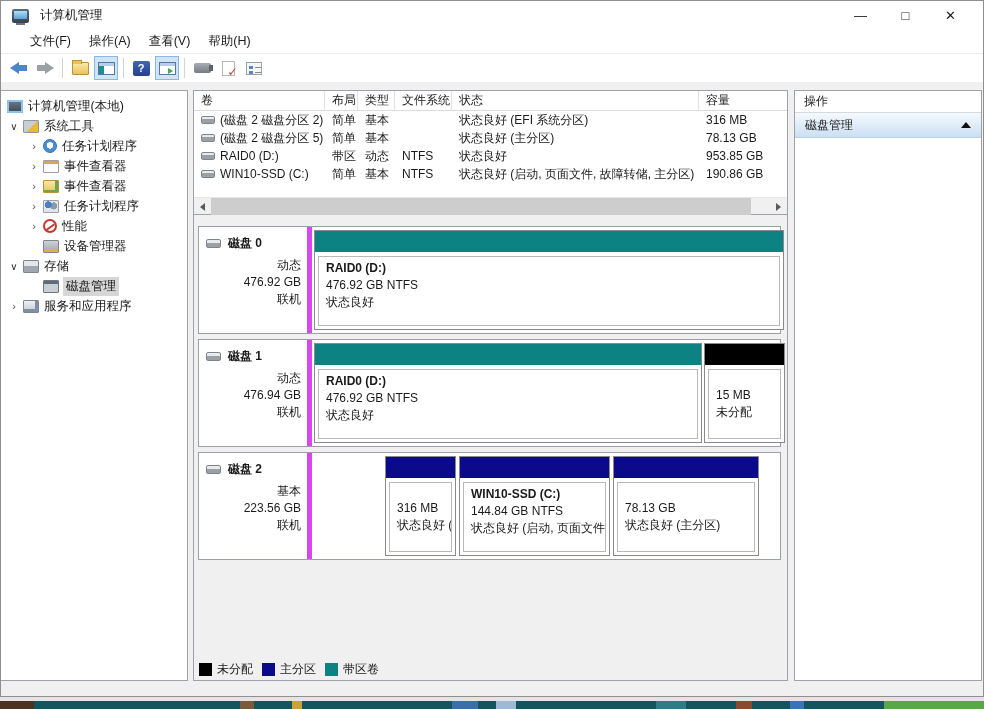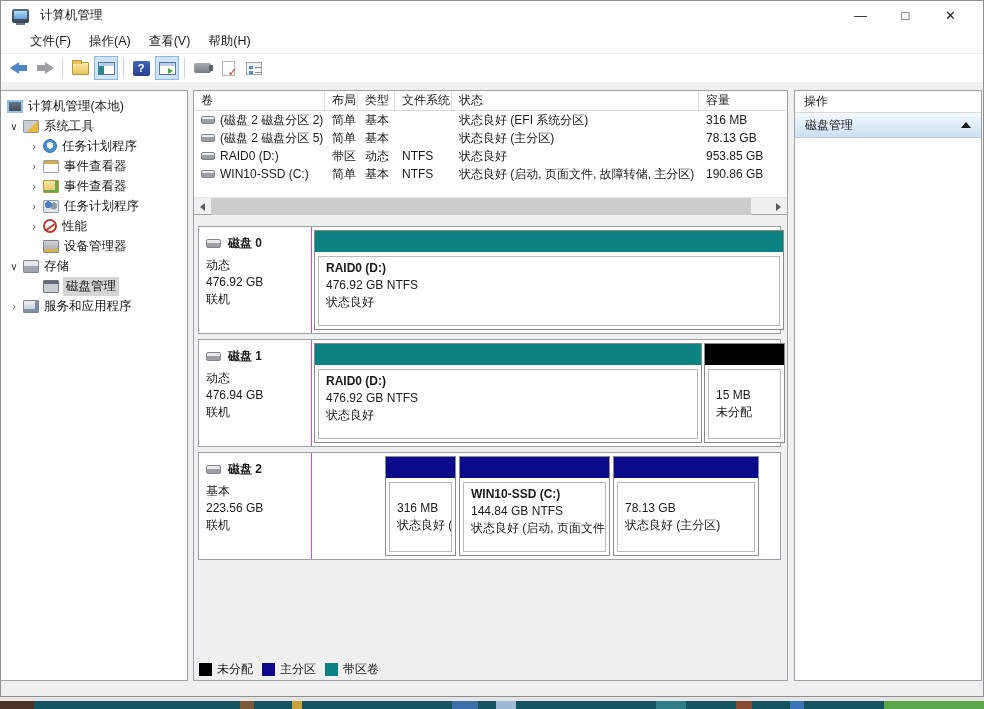--- a/index.html
+++ b/index.html
@@ -85,21 +85,21 @@
   .hs-arrow { position:absolute; top:0; width:17px; height:17px; display:flex; align-items:center; justify-content:center; }
   .hs-arrow.l { left:0; } .hs-arrow.r { right:0; }
   .hs-tri { width:0; height:0; border-top:4px solid transparent; border-bottom:4px solid transparent; }
   .hs-tri.l { border-right:5px solid #5a5a5a; }
   .hs-tri.r { border-left:5px solid #5a5a5a; }
   .hs-thumb { position:absolute; left:17px; top:0; height:17px; width:540px; background:#cdcdcd; }
 
   
   #disk-area { flex:1 1 auto; position:relative; background:#f0f0f0; padding:11px 6px 0 4px; overflow:hidden; }
   .disk-box { height:108px; background:#fff; border:1px solid #9aa0a6; margin-bottom:5px; display:flex; }
-  .disk-label { width:113px; flex:0 0 auto; border-right:1px solid #d946ef; padding:8px 6px 0 7px; }
+  .disk-label { width:113px; flex:0 0 auto; border-right:5px solid #d946ef; padding:8px 6px 0 7px;text-align:right; }
   .disk-label .dl-title { display:flex; align-items:center; font-weight:bold; font-size:12px; margin-bottom:5px; }
   .disk-label .dl-line { font-size:12px; line-height:17px; }
   .dl-ic { width:15px; height:9px; border-radius:2px; background:linear-gradient(#e8eaec 40%,#9aa0a6 41%); border:1px solid #7d848b; margin-right:7px; }
   .parts { flex:1 1 auto; position:relative; }
   .part { position:absolute; top:3px; height:100px; border:1px solid #8a8a8a; background:#fff; }
   .part-head { position:absolute; left:0; right:0; top:0; height:21px; }
   .part-body { position:absolute; left:3px; right:3px; top:25px; bottom:3px; border:1px solid #b9b9b9; background:#fff; padding:3px 7px; overflow:hidden; }
   .part-body.center { display:flex; flex-direction:column; justify-content:center; }
   .pb-title { font-weight:bold; font-size:12px; line-height:17px; white-space:nowrap; }
   .pb-line { font-size:12px; line-height:17px; white-space:nowrap; }

